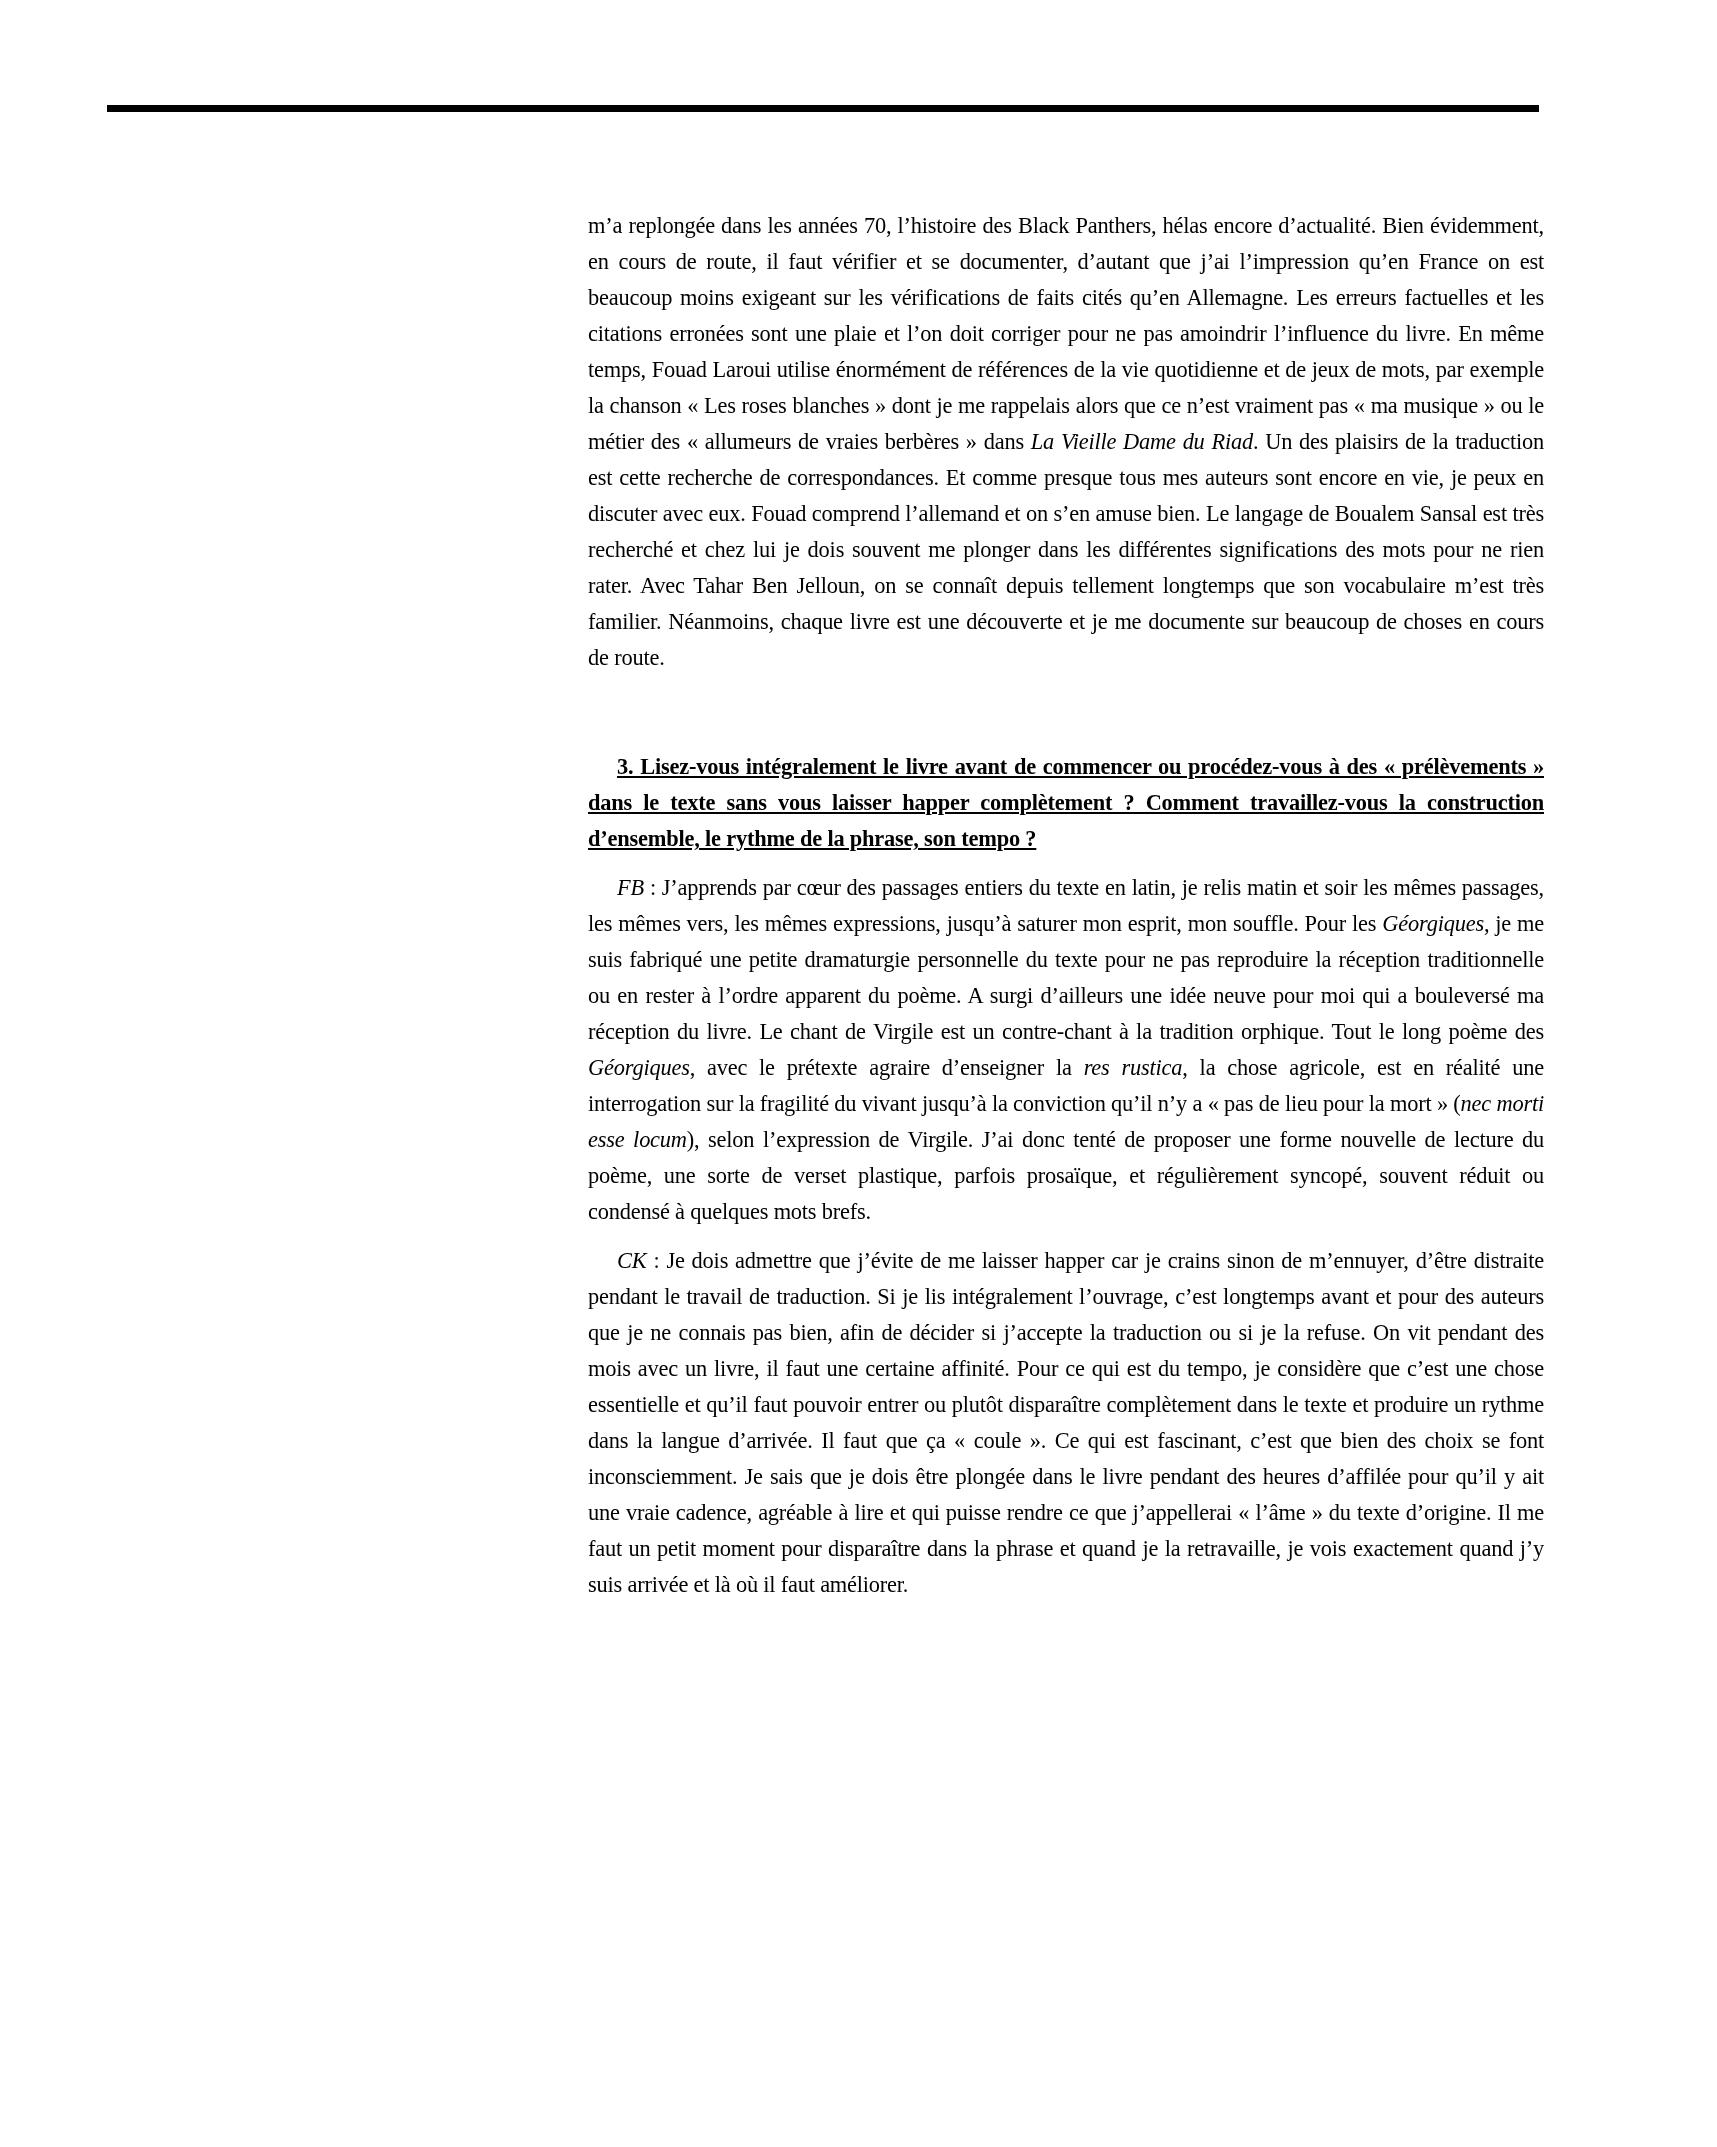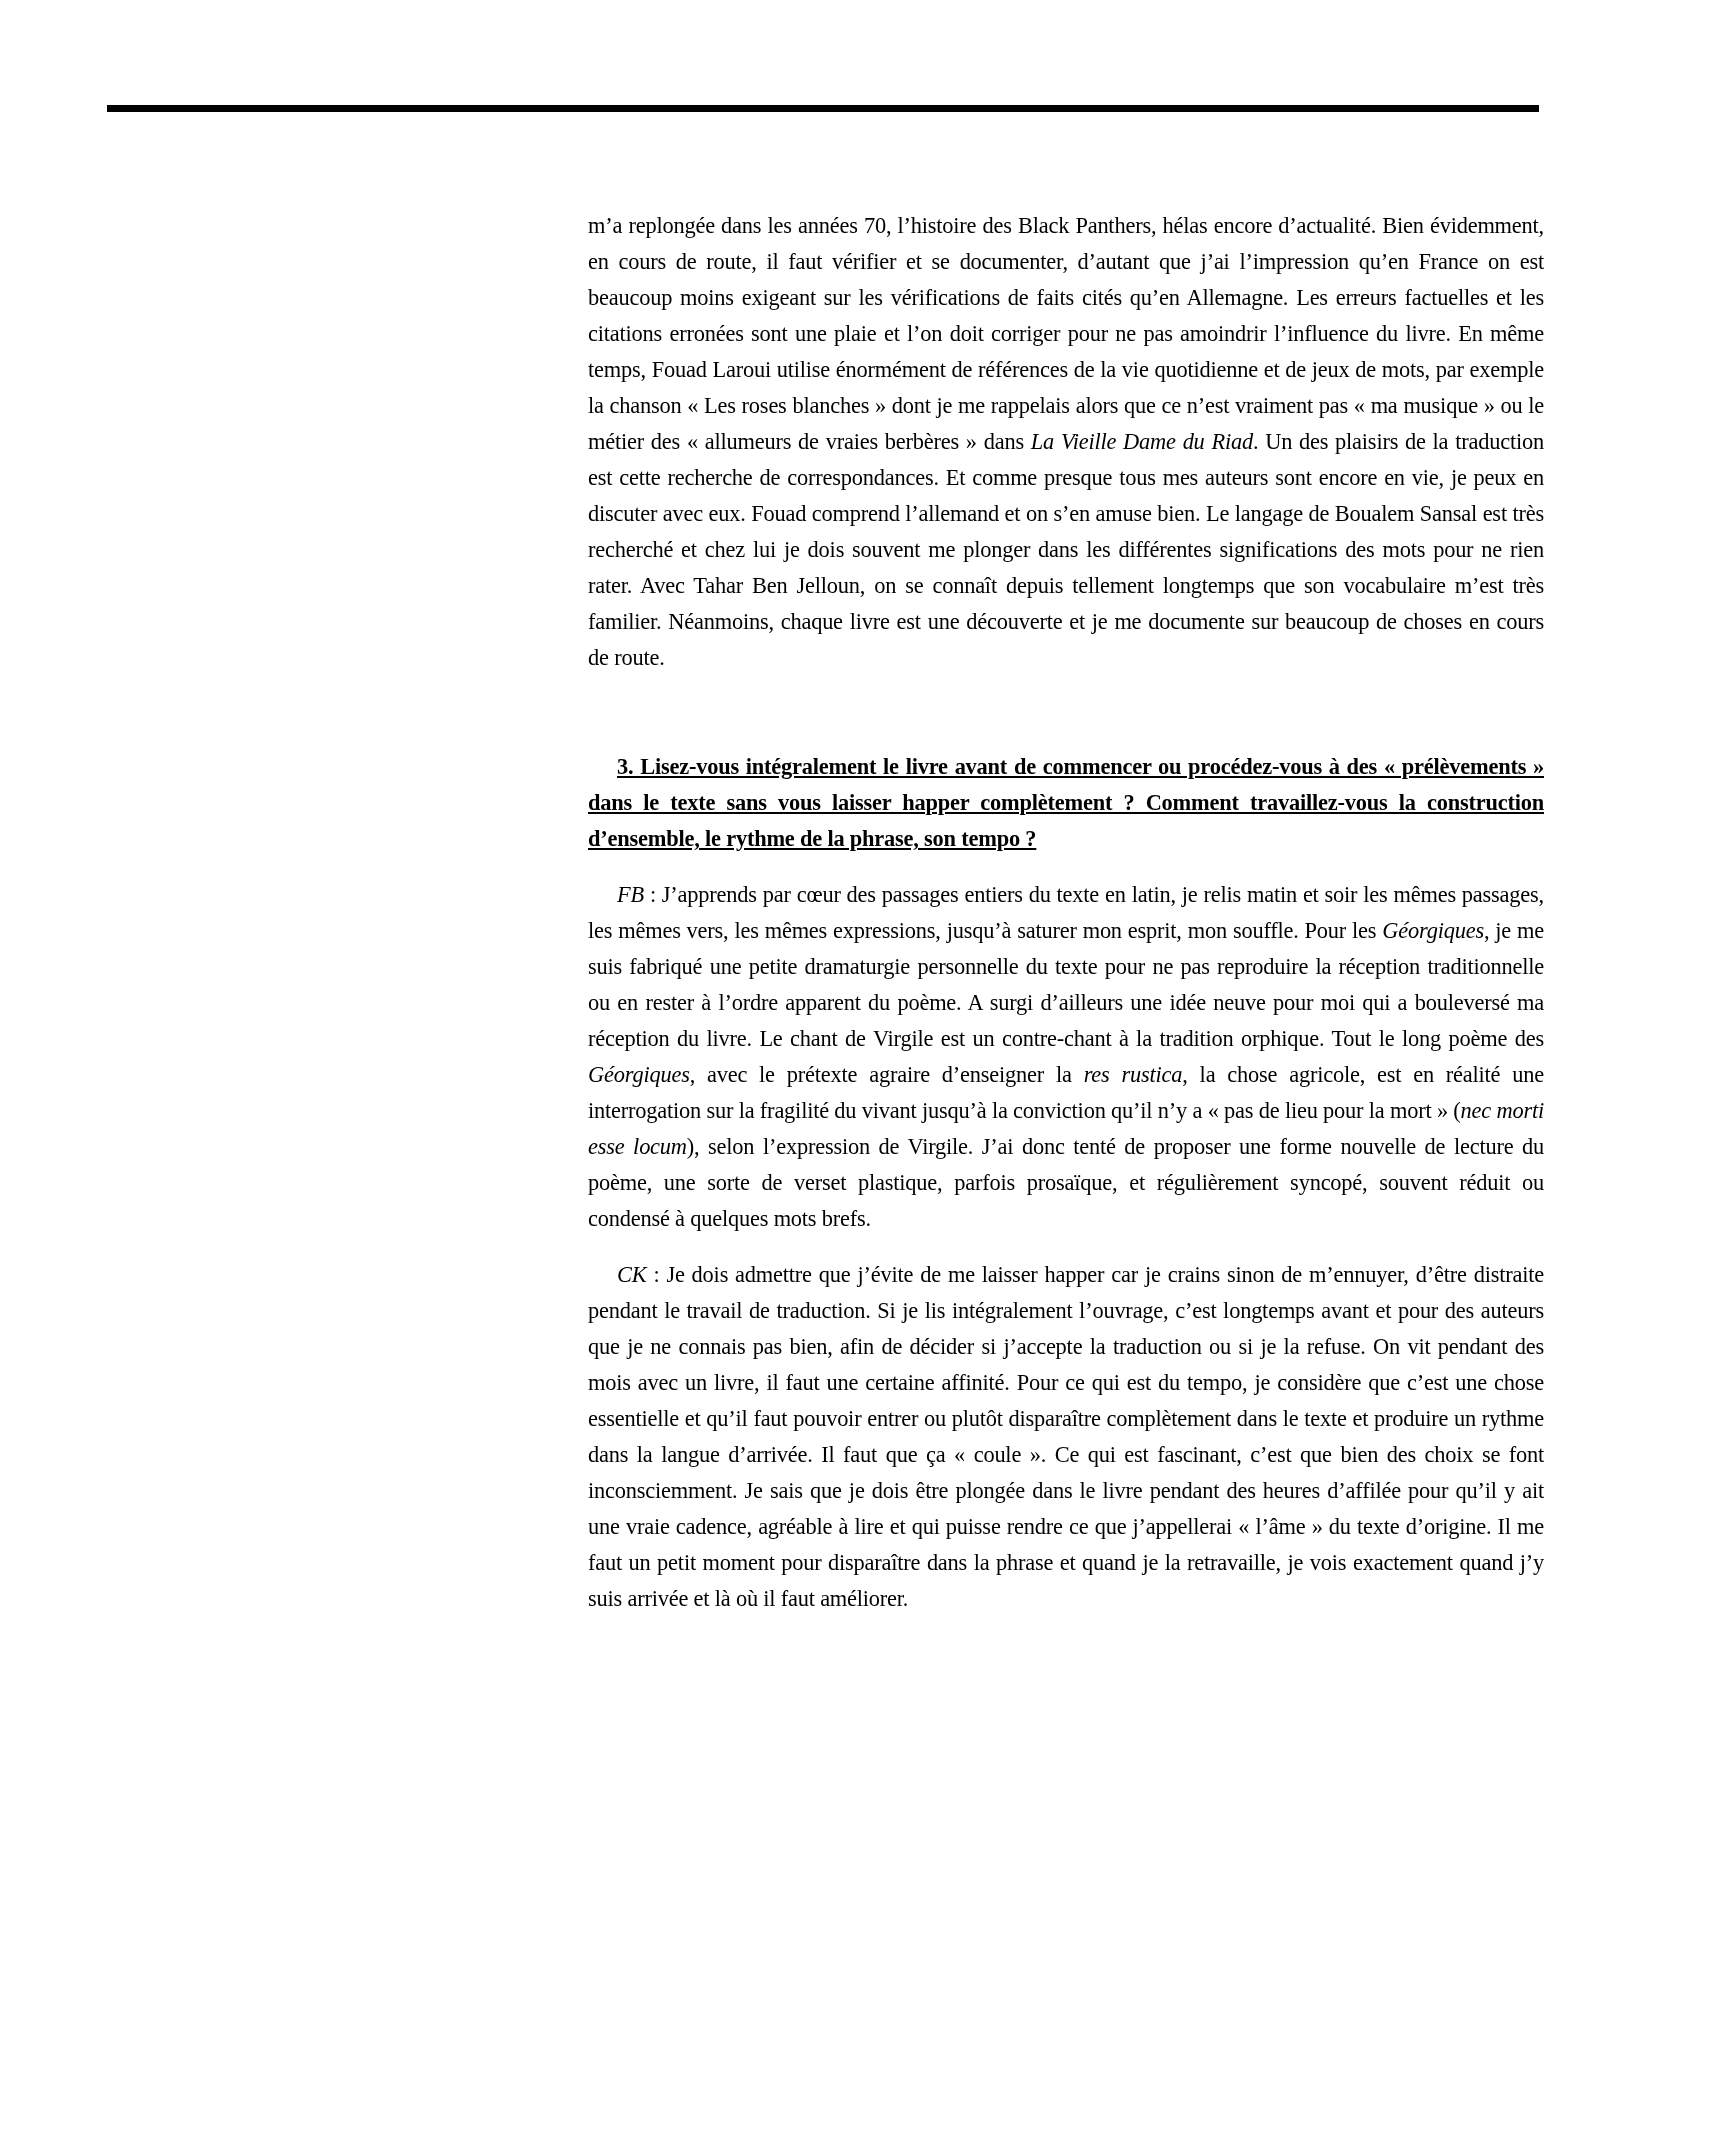--- a/index.html
+++ b/index.html
@@ -29,21 +29,21 @@
     line-height: 36px;
     letter-spacing: -0.2px;
     text-align: justify;
     text-justify: inter-word;
   }
   .column p {
     margin: 0;
     text-indent: 29px;
   }
   .column p.noindent { text-indent: 0; }
-  .column p + p { margin-top: 20px; }
+  .column p + p { margin-top: 13px; }
   .column p.q {
     font-weight: bold;
     margin-top: 73px;
     text-decoration: underline;
   }
   .column p i { font-style: italic; }
   .pagenum {
     position: absolute;
     left: 107px;
     top: 1996px;

